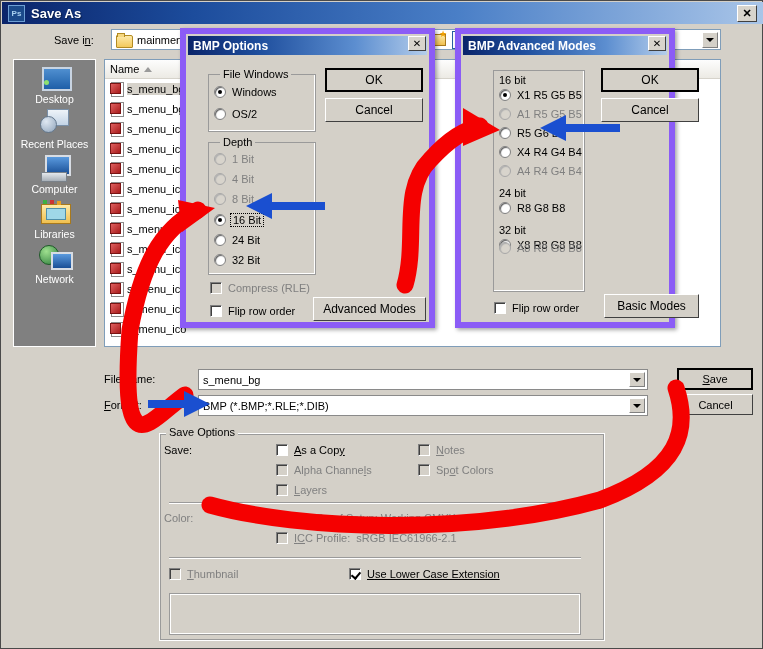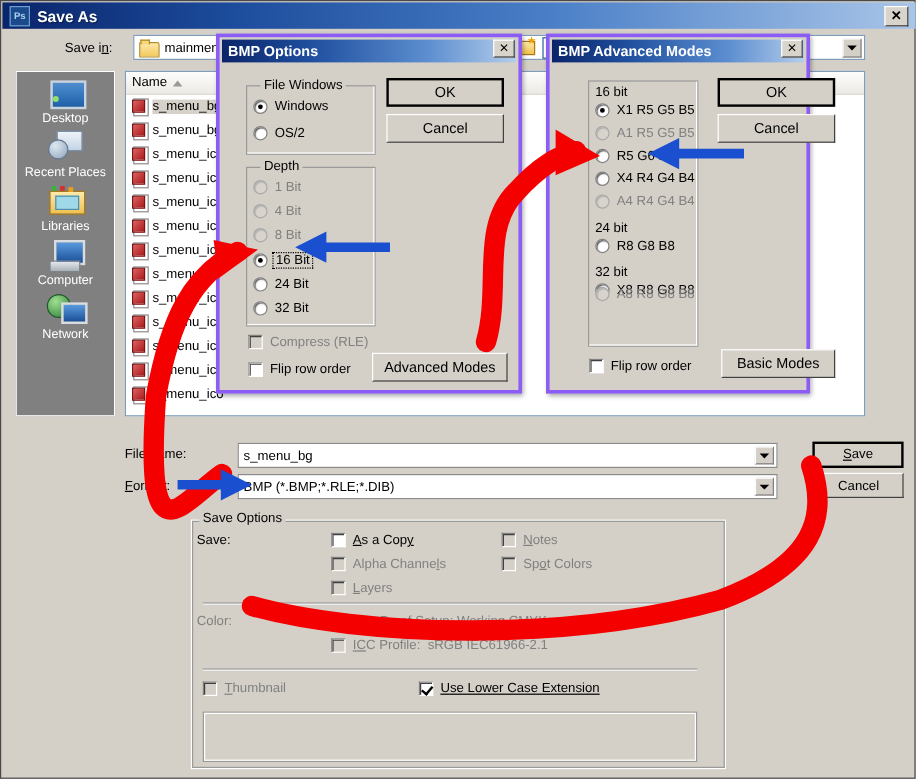--- a/index.html
+++ b/index.html
@@ -199,21 +199,21 @@
   .hsep{position:absolute;height:1px;background:#9a9a9a;border-bottom:1px solid #fff;}
   #thumbbox{
     position:absolute;left:168px;top:592px;width:412px;height:42px;
     background:#d4d0c8;border:1px solid #9a9a9a;box-sizing:border-box;
   }
   #thumbbox-in{position:absolute;left:0;top:0;right:0;bottom:0;border:1px solid #fff;box-sizing:border-box;}
 
   
   .dlg{
     position:absolute;background:#d4d0c8;
-    border:3px solid #8b5cf6;box-sizing:border-box;
+    border:6px solid #8b5cf6;box-sizing:border-box;
     box-shadow:2px 2px 4px rgba(0,0,0,.35);
   }
   .dlg-tb{
     position:absolute;left:2px;top:2px;right:2px;height:19px;
     background:linear-gradient(to right,#0a246a 0%,#1f4f9e 30%,#5c8ed0 70%,#b4cdeb 100%);
     display:flex;align-items:center;
   }
   .dlg-tb-title{color:#fff;font-weight:bold;font-size:12px;margin-left:5px;}
   .dlg-close{
     position:absolute;right:3px;top:2px;width:18px;height:15px;
@@ -273,28 +273,28 @@
   <div id="places-bar">
     <div class="place">
       <div class="place-ico" id="ico-desktop"></div>
       <div class="place-lbl">Desktop</div>
     </div>
     <div class="place">
       <div class="place-ico" id="ico-recent"></div>
       <div class="place-lbl">Recent Places</div>
     </div>
     <div class="place">
+      <div class="place-ico" id="ico-computer"></div>
+      <div class="place-lbl">Computer</div>
+    </div>
+    <div class="place">
       <div class="place-ico" id="ico-libraries">
           <span class="dots"></span>
         </div>
       <div class="place-lbl">Libraries</div>
-    </div>
-    <div class="place">
-      <div class="place-ico" id="ico-computer"></div>
-      <div class="place-lbl">Computer</div>
     </div>
     <div class="place">
       <div class="place-ico" id="ico-network"></div>
       <div class="place-lbl">Network</div>
     </div>
   </div>
 
   <div id="filelist">
     <div id="filelist-header">
       <div id="filelist-col-name">

